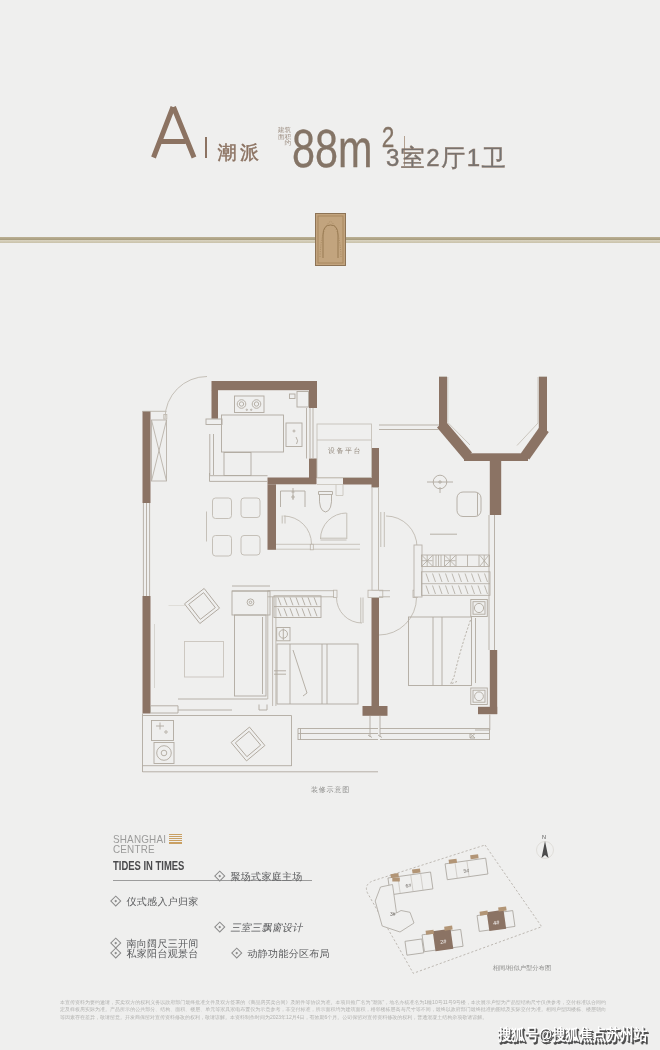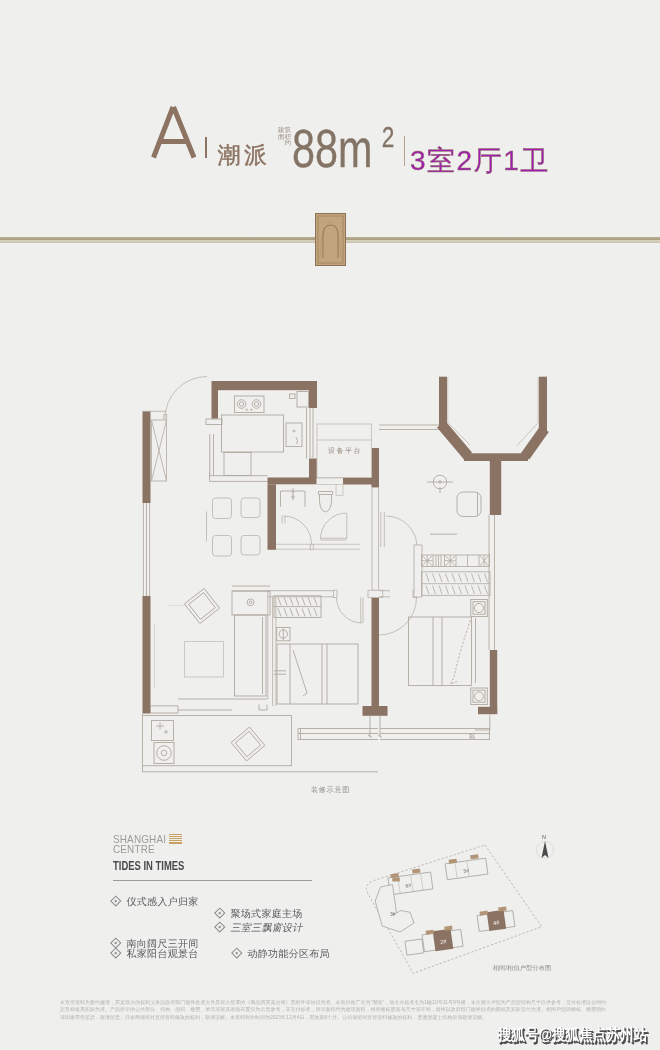--- a/index.html
+++ b/index.html
@@ -9,33 +9,33 @@
 </style>
 </head>
 <body>
 
 <svg class="abs" style="left:149px;top:103px;" width="50" height="58" viewBox="0 0 50 58">
 <path d="M24 4 L4.5 54.5 M24.5 4 L45 54.5 M12.5 38.5 L36.5 38.5" stroke="#8c7362" stroke-width="5" fill="none"></path>
 </svg>
 
 <div class="abs" style="left:204.5px;top:137px;width:2px;height:20.5px;background:#8c7362;"></div>
 
-<div class="abs" style="left:217.5px;top:139.5px;color:#8c7362;font-size:23px;letter-spacing:3.5px;-webkit-text-stroke:0.45px #8c7362;">潮派</div>
+<div class="abs" style="left:217.5px;top:139.5px;color:#8c7362;font-size:19px;letter-spacing:3.5px;-webkit-text-stroke:0.45px #8c7362;">潮派</div>
 
 <div class="abs" style="left:276px;top:126px;width:15px;height:7px;overflow:visible;color:#9c8d80;font-size:6.5px;text-align:right;">
     <span class="abs" style="left:0;top:0;width:15px;">建筑</span>
     <span class="abs" style="left:0;top:6.5px;width:15px;">面积</span>
     <span class="abs" style="left:0;top:13px;width:15px;">约</span>
   </div>
 
 <div class="abs" style="left:292px;top:117.5px;color:#847466;font-size:53px;font-weight:400;transform:scale(0.78,1);transform-origin:left top;white-space:nowrap;-webkit-text-stroke:0.3px #847466;">88m<span style="font-size:29px;vertical-align:20px;margin-left:12px;">2</span></div>
 
 <div class="abs" style="left:403.5px;top:136px;width:1.6px;height:30px;background:#b3a191;"></div>
 
-<div class="abs" style="left:410px;top:141.5px;color:#a21caf;font-size:28px;letter-spacing:1.5px;-webkit-text-stroke:0.45px #8c7362;">3室2厅1卫</div>
+<div class="abs" style="left:386px;top:141.5px;color:#737373;font-size:24px;letter-spacing:1.5px;-webkit-text-stroke:0.45px #8c7362;">3室2厅1卫</div>
 
 <div class="abs" style="left:0;top:237px;width:660px;height:6px;background:linear-gradient(180deg,#bcb195 0%,#a89d7f 45%,#d8d2bf 55%,#c9c1a9 100%);"></div>
 
 <div class="abs" style="left:315px;top:213px;width:29px;height:51px;background:#c2a47e;border:1px solid #8d7355;box-shadow:inset 0 0 0 1.5px #c2a47e, inset 0 0 0 2.5px #a8875f;"></div>
 
 <svg class="abs" style="left:315px;top:213px;" width="31" height="53" viewBox="0 0 31 53">
   <path d="M8 45 L8 22 Q8 12 15.5 12 Q23 12 23 22 L23 45" fill="none" stroke="#987a52" stroke-width="1"></path>
   <path d="M5 44 Q6 16 15.5 8 Q25 16 26 44" fill="none" stroke="#9d8058" stroke-width="0.7" stroke-dasharray="1,1.3"></path>
 </svg>
 
@@ -261,21 +261,21 @@
 <div class="abs" style="left:113px;top:880px;width:199px;height:1px;background:#9c9c9c;"></div>
 
 <style>
 .blt{display:inline-block;width:5.5px;height:5.5px;border:1px solid #8a8a8a;transform:rotate(45deg);position:relative;margin-right:7px;vertical-align:1px;}
 .blt:after{content:"";position:absolute;left:1.6px;top:1.6px;width:2.2px;height:2.2px;background:#8a8a8a;}
 .feat{position:absolute;font-size:10px;color:#595a5c;letter-spacing:0.3px;white-space:nowrap;}
 </style>
 <div class="feat" style="left:112px;top:895px;"><span class="blt"></span>仪式感入户归家</div>
 <div class="feat" style="left:112px;top:921px;margin-top:16px;"><span class="blt"></span>南向阔尺三开间</div>
 <div class="feat" style="left:112px;top:947px;"><span class="blt"></span>私家阳台观景台</div>
-<div class="feat" style="left:216px;top:907px;"><span class="blt"></span>聚场式家庭主场</div>
+<div class="feat" style="left:216px;top:870px;"><span class="blt"></span>聚场式家庭主场</div>
 <div class="feat" style="left:216px;top:921px;font-style:italic;"><span class="blt"></span>三室三飘窗设计</div>
 <div class="feat" style="left:233px;top:947px;"><span class="blt"></span>动静功能分区布局</div>
 
 <div class="abs" style="left:60px;top:999px;width:546px;font-size:5px;line-height:7.4px;color:#b2b2b0;text-align:justify;">本宣传资料为要约邀请，买卖双方的权利义务以政府部门最终批准文件及双方签署的《商品房买卖合同》及附件等协议为准。本项目推广名为"潮派"，地名办核准名为1幢10号11号9号楼，本次展示户型为产品型结构尺寸仅供参考，交付标准以合同约定及样板房实际为准。产品所示的公共部分、结构、面积、楼层、单元等家具家电布置仅为示意参考，非交付标准，所示面积均为建筑面积，相邻楼栋层高与尺寸等不同，最终以政府部门最终批准的图纸及实际交付为准。相同户型因楼栋、楼层朝向等因素存在差异，敬请留意。开发商保留对宣传资料修改的权利，敬请谅解。本资料制作时间为2023年12月4日，有效期6个月。公司保留对宣传资料修改的权利，普通混凝土结构杂项敬请谅解。</div>
 
 <svg class="abs" style="left:355px;top:830px;" width="225" height="155" viewBox="355 830 225 155">
 
   <path d="M485 845 L541.7 926.7 L413.3 973.3 L367.5 893 Q363.5 884 374 880.5 Z" fill="none" stroke="#b0aaa2" stroke-width="0.8" stroke-dasharray="2.2,2"></path>
 
   <g>

